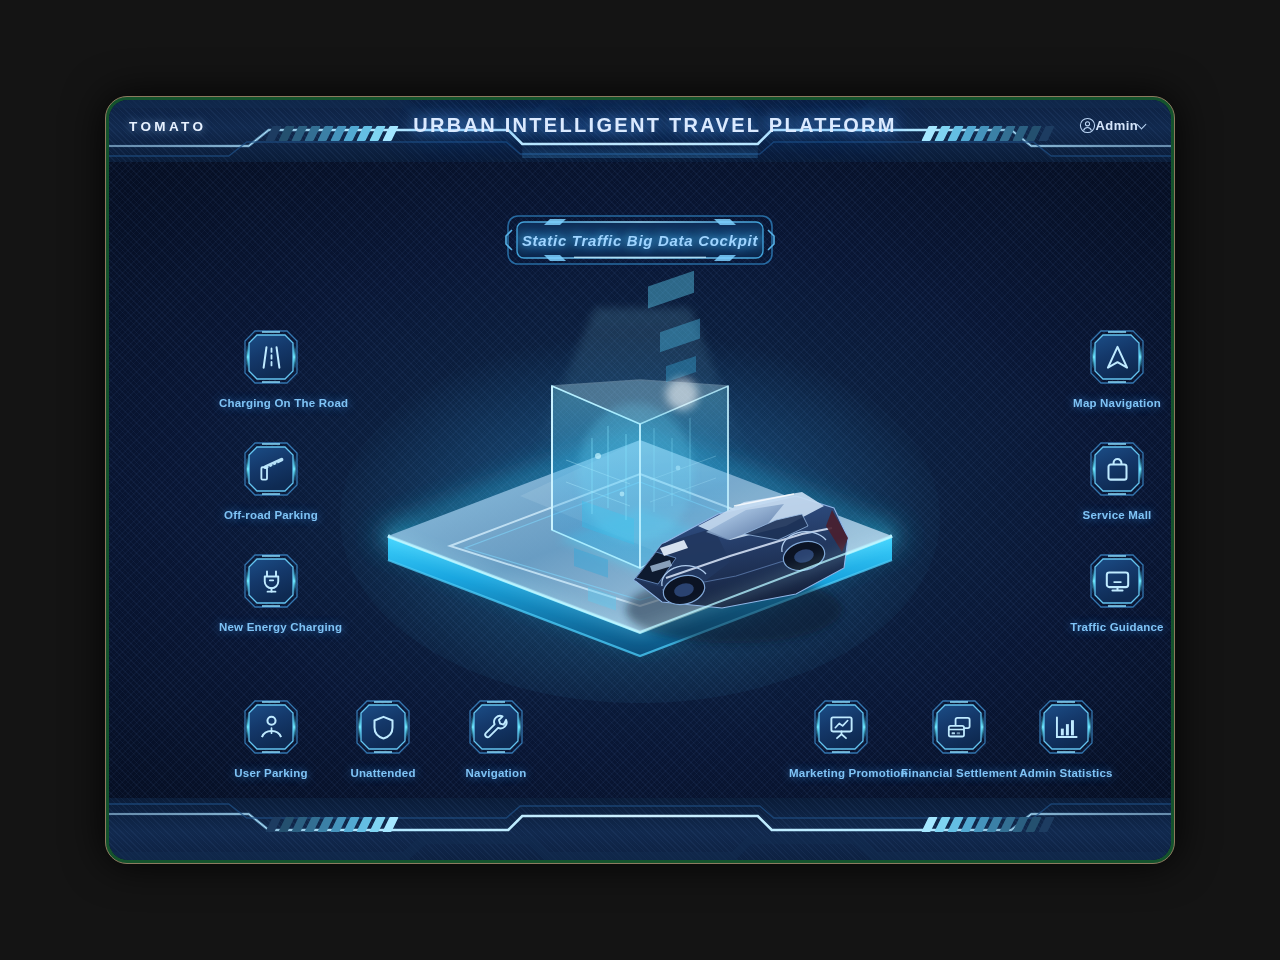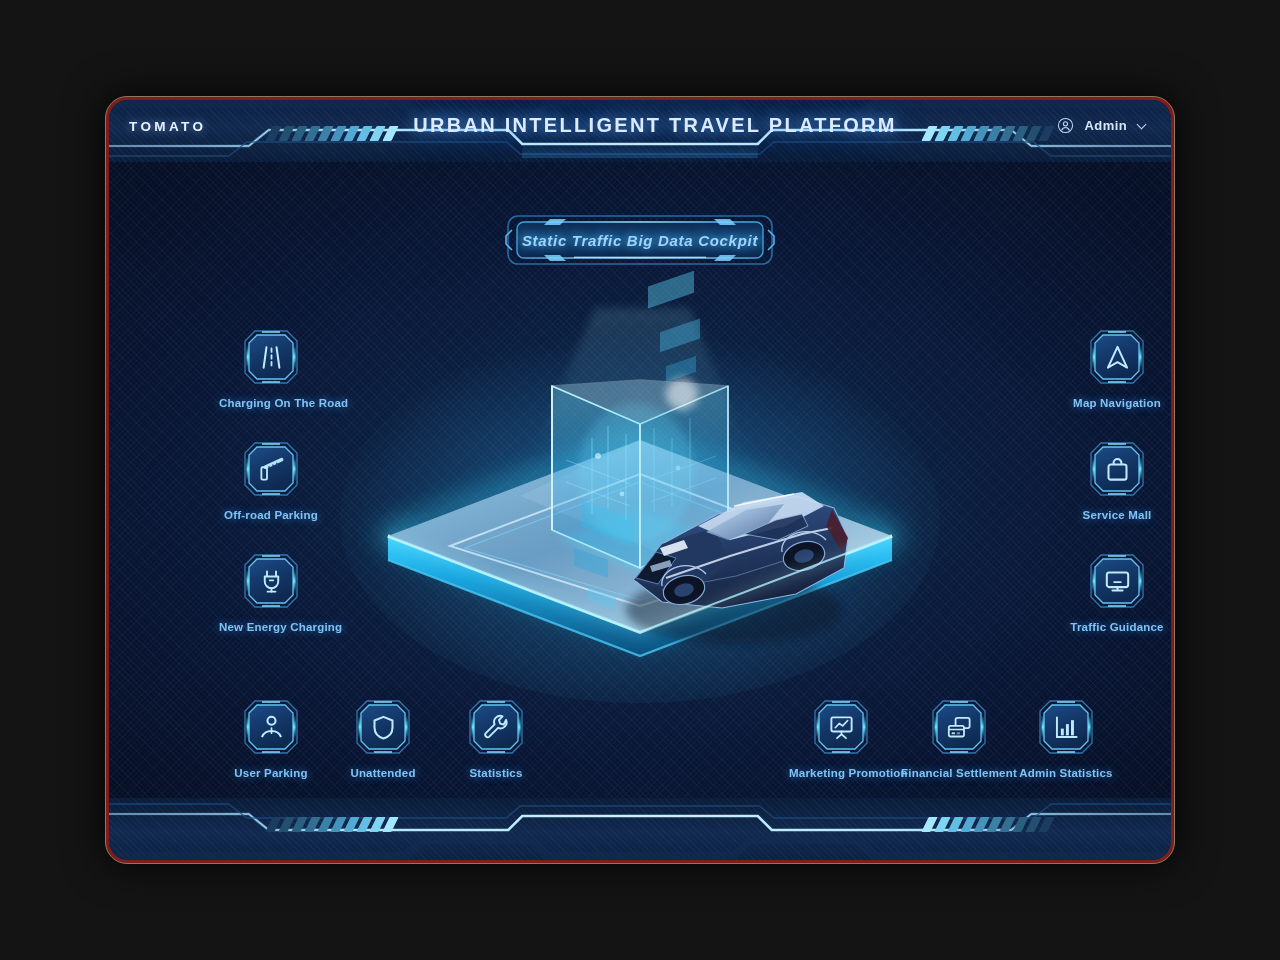--- a/index.html
+++ b/index.html
@@ -9,21 +9,21 @@
     font-family:"Liberation Sans", sans-serif;
     display:flex; align-items:center; justify-content:center;
   }
 
   
   .device {
     position:relative;
     width:1070px; height:768px;
     border-radius:22px;
     border:1.5px solid #8c7a5e;
-    background:#7f1d1d;
+    background:#14532d;
     overflow:hidden;
     box-shadow:0 0 40px rgba(0,0,0,.9);
   }
   .screen {
     position:absolute; inset:3px;
     border-radius:19px;
     overflow:hidden;
     background:
       radial-gradient(ellipse 70% 55% at 50% 52%, #10325e 0%, #0b1e3d 38%, #091634 62%, #060f24 100%),
       #060f24;
@@ -63,21 +63,21 @@
     text-align:center;
     font-size:20px; font-weight:700; letter-spacing:2.3px;
     color:#dbeaff;
     text-shadow:0 0 14px rgba(90,170,255,.85), 0 0 30px rgba(60,140,255,.5);
     z-index:4;
     font-family:"Liberation Sans", sans-serif;
     margin-left:30px;
   }
   .user-box{
     position:absolute; right:24px; top:17px;
-    display:flex; align-items:center; gap:11px;
+    display:flex; align-items:center; gap:0;
     z-index:4; cursor:pointer;
   }
   .user-box .uname{ font-size:13px; color:#d6e6fb; letter-spacing:.4px; font-weight:600; }
   .chev{ width:9px; height:9px; position:relative; }
   .chev::after{
     content:""; position:absolute; left:0; top:0;
     width:6px; height:6px; border-right:1.6px solid #bcd6f5; border-bottom:1.6px solid #bcd6f5;
     transform:rotate(45deg);
   }
 
@@ -583,21 +583,21 @@
         <rect x="51" y="17" width="2.6" height="24" fill="url(#sideBar)"></rect>
         <path d="M20 4 H38" stroke="#8fe0ff" stroke-width="1.6" opacity=".9"></path>
         <path d="M20 54 H38" stroke="#8fe0ff" stroke-width="1.6" opacity=".9"></path>
       </svg>
       <div class="glyph">
         <svg viewBox="0 0 24 24">
           <path d="M20.5 5.2 A5.4 5.4 0 0 1 13.4 12.3 L5.6 20.1 A2.2 2.2 0 0 1 2.5 17 L10.3 9.2 A5.4 5.4 0 0 1 17.4 2.1 L14.2 5.3 L15.2 8.5 L18.4 9.5 Z" fill="none" stroke="#bfeaff" stroke-width="1.7" stroke-linejoin="round"></path>
         </svg>
       </div>
     </div>
-    <div class="lbl">Statistics</div>
+    <div class="lbl">Navigation</div>
   </div>
 
 
   <div class="tile bottom-row" style="left:680px;">
     <div class="frame">
       <svg viewBox="0 0 58 58">
         <path d="M13 3 H45 L55 13 V45 L45 55 H13 L3 45 V13 Z" fill="none" stroke="#3b86c4" stroke-width="1.3" opacity=".85"></path>
         <path d="M15 7 H43 L51 15 V43 L43 51 H15 L7 43 V15 Z" fill="url(#tileFill)" stroke="#64c4f0" stroke-width="1.3"></path>
         <rect x="4.5" y="17" width="2.6" height="24" fill="url(#sideBar)"></rect>
         <rect x="51" y="17" width="2.6" height="24" fill="url(#sideBar)"></rect>

